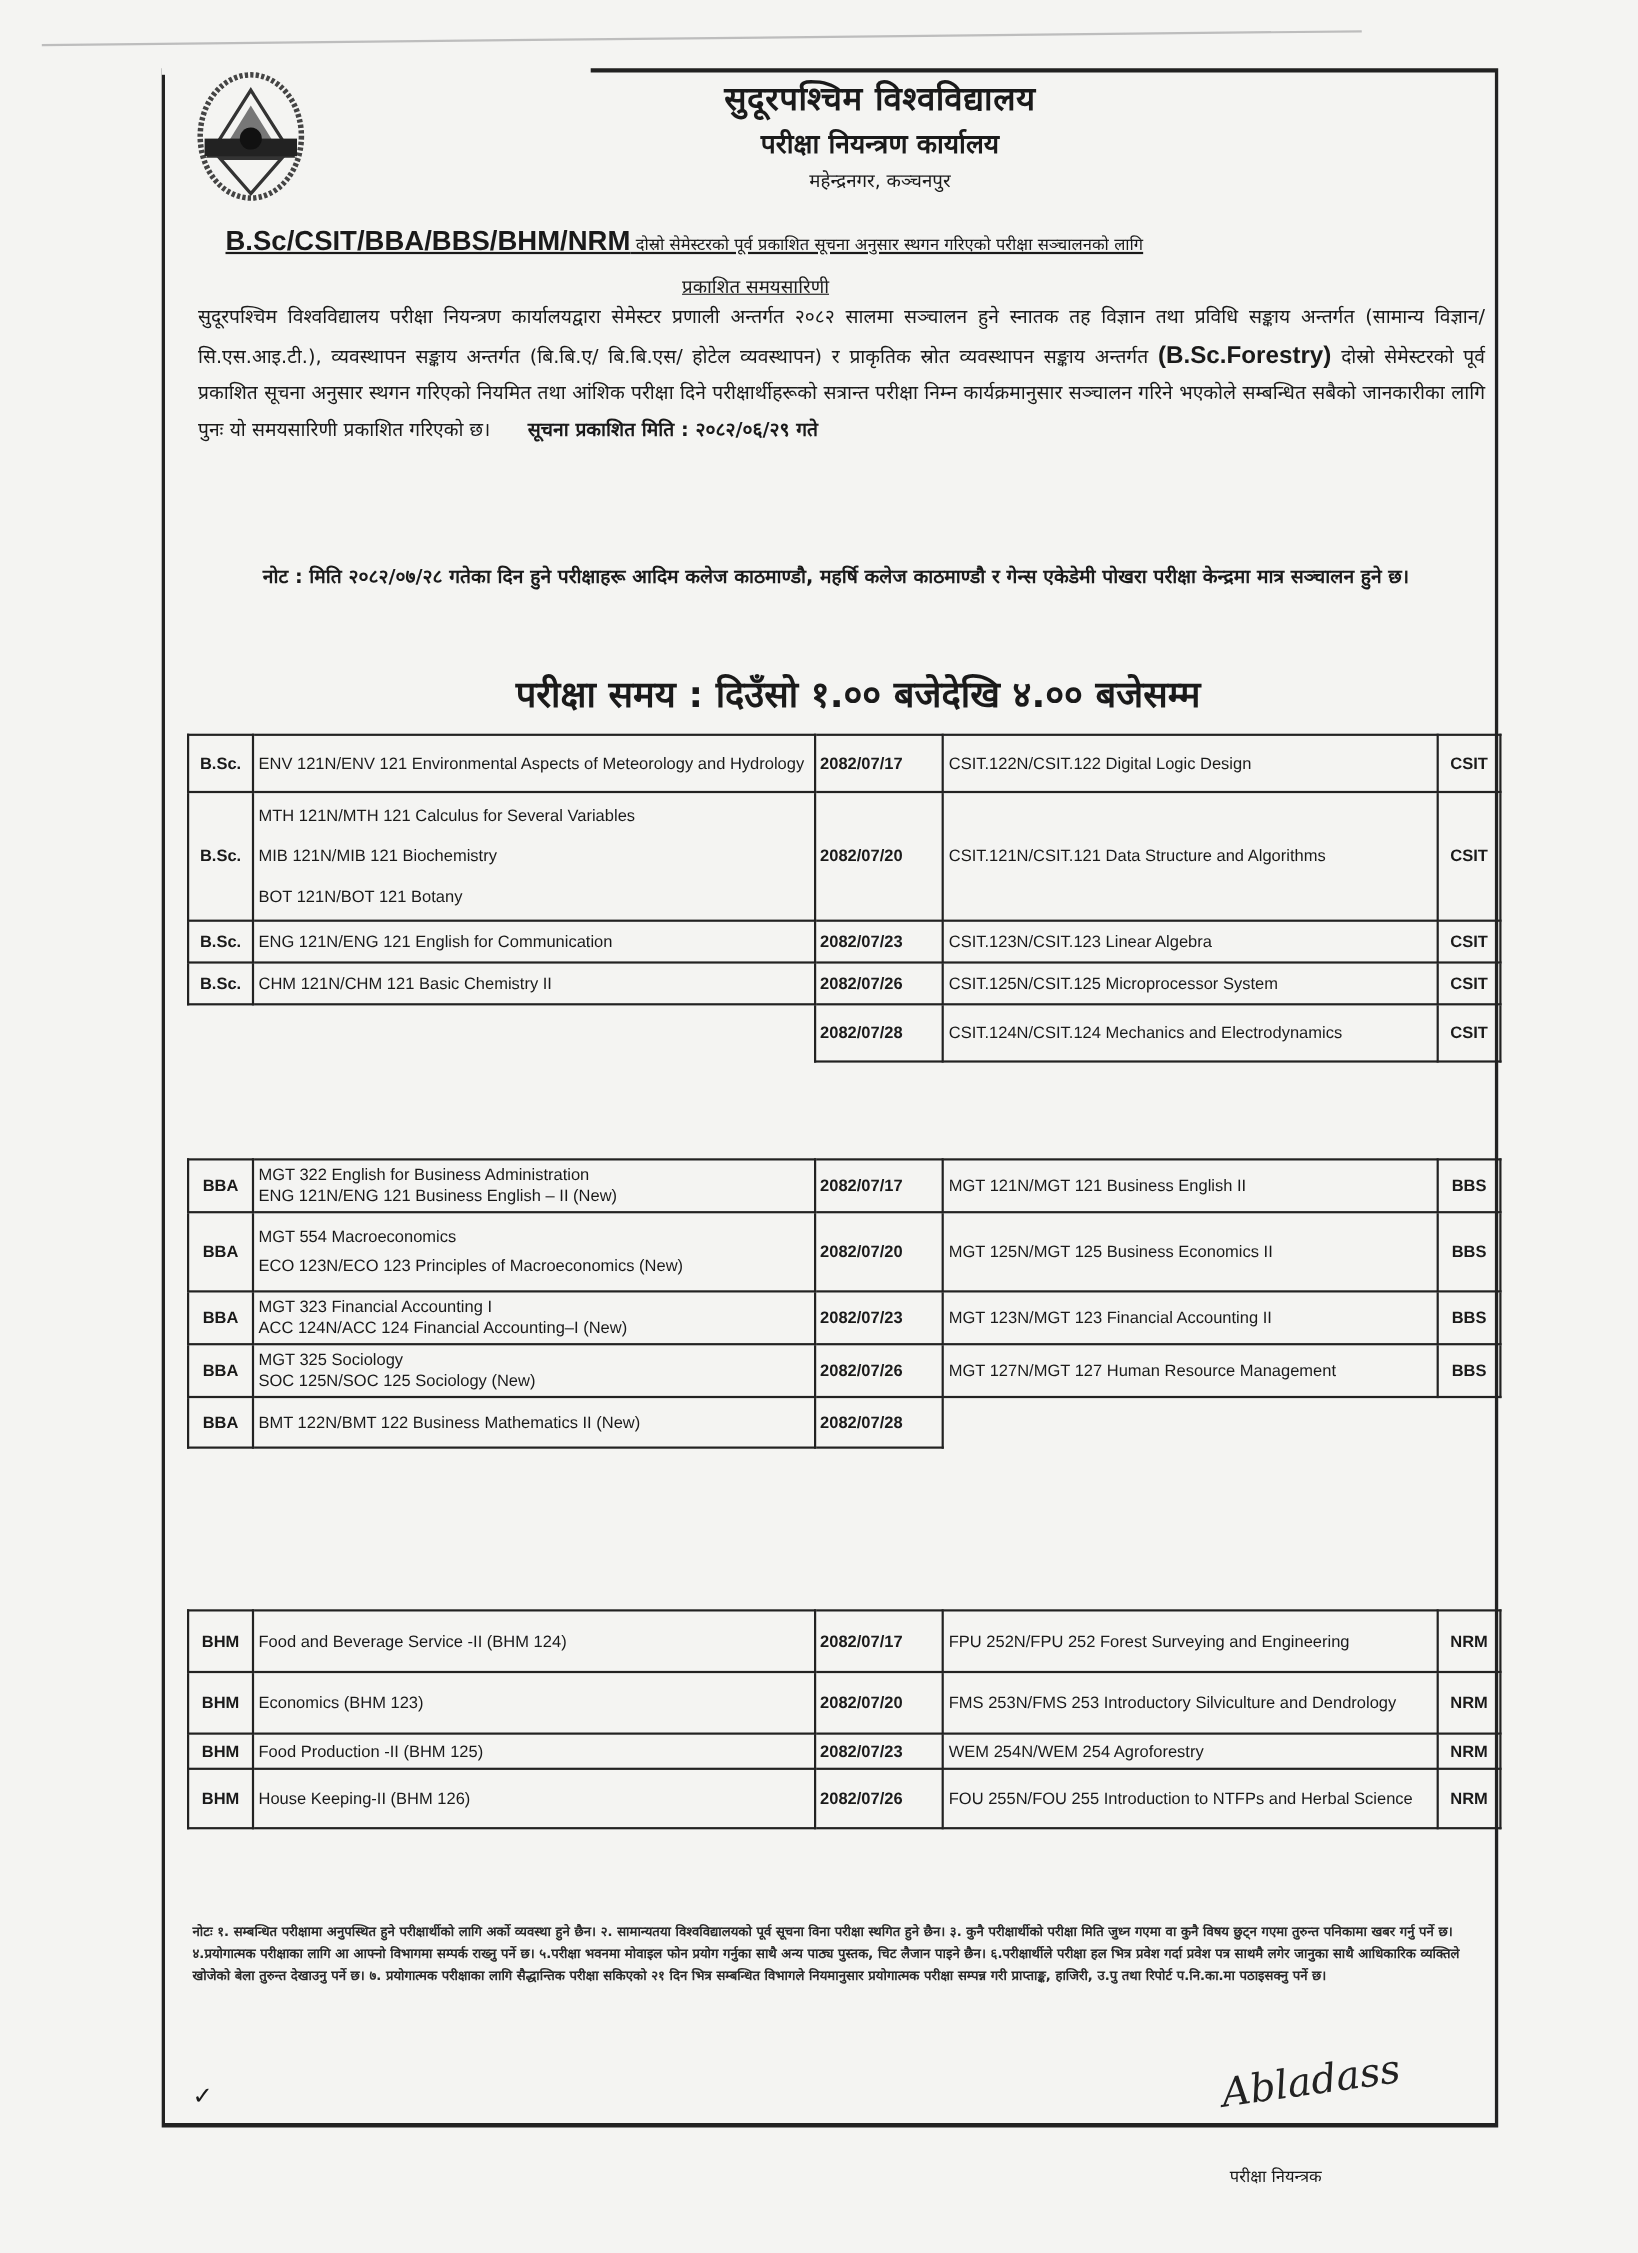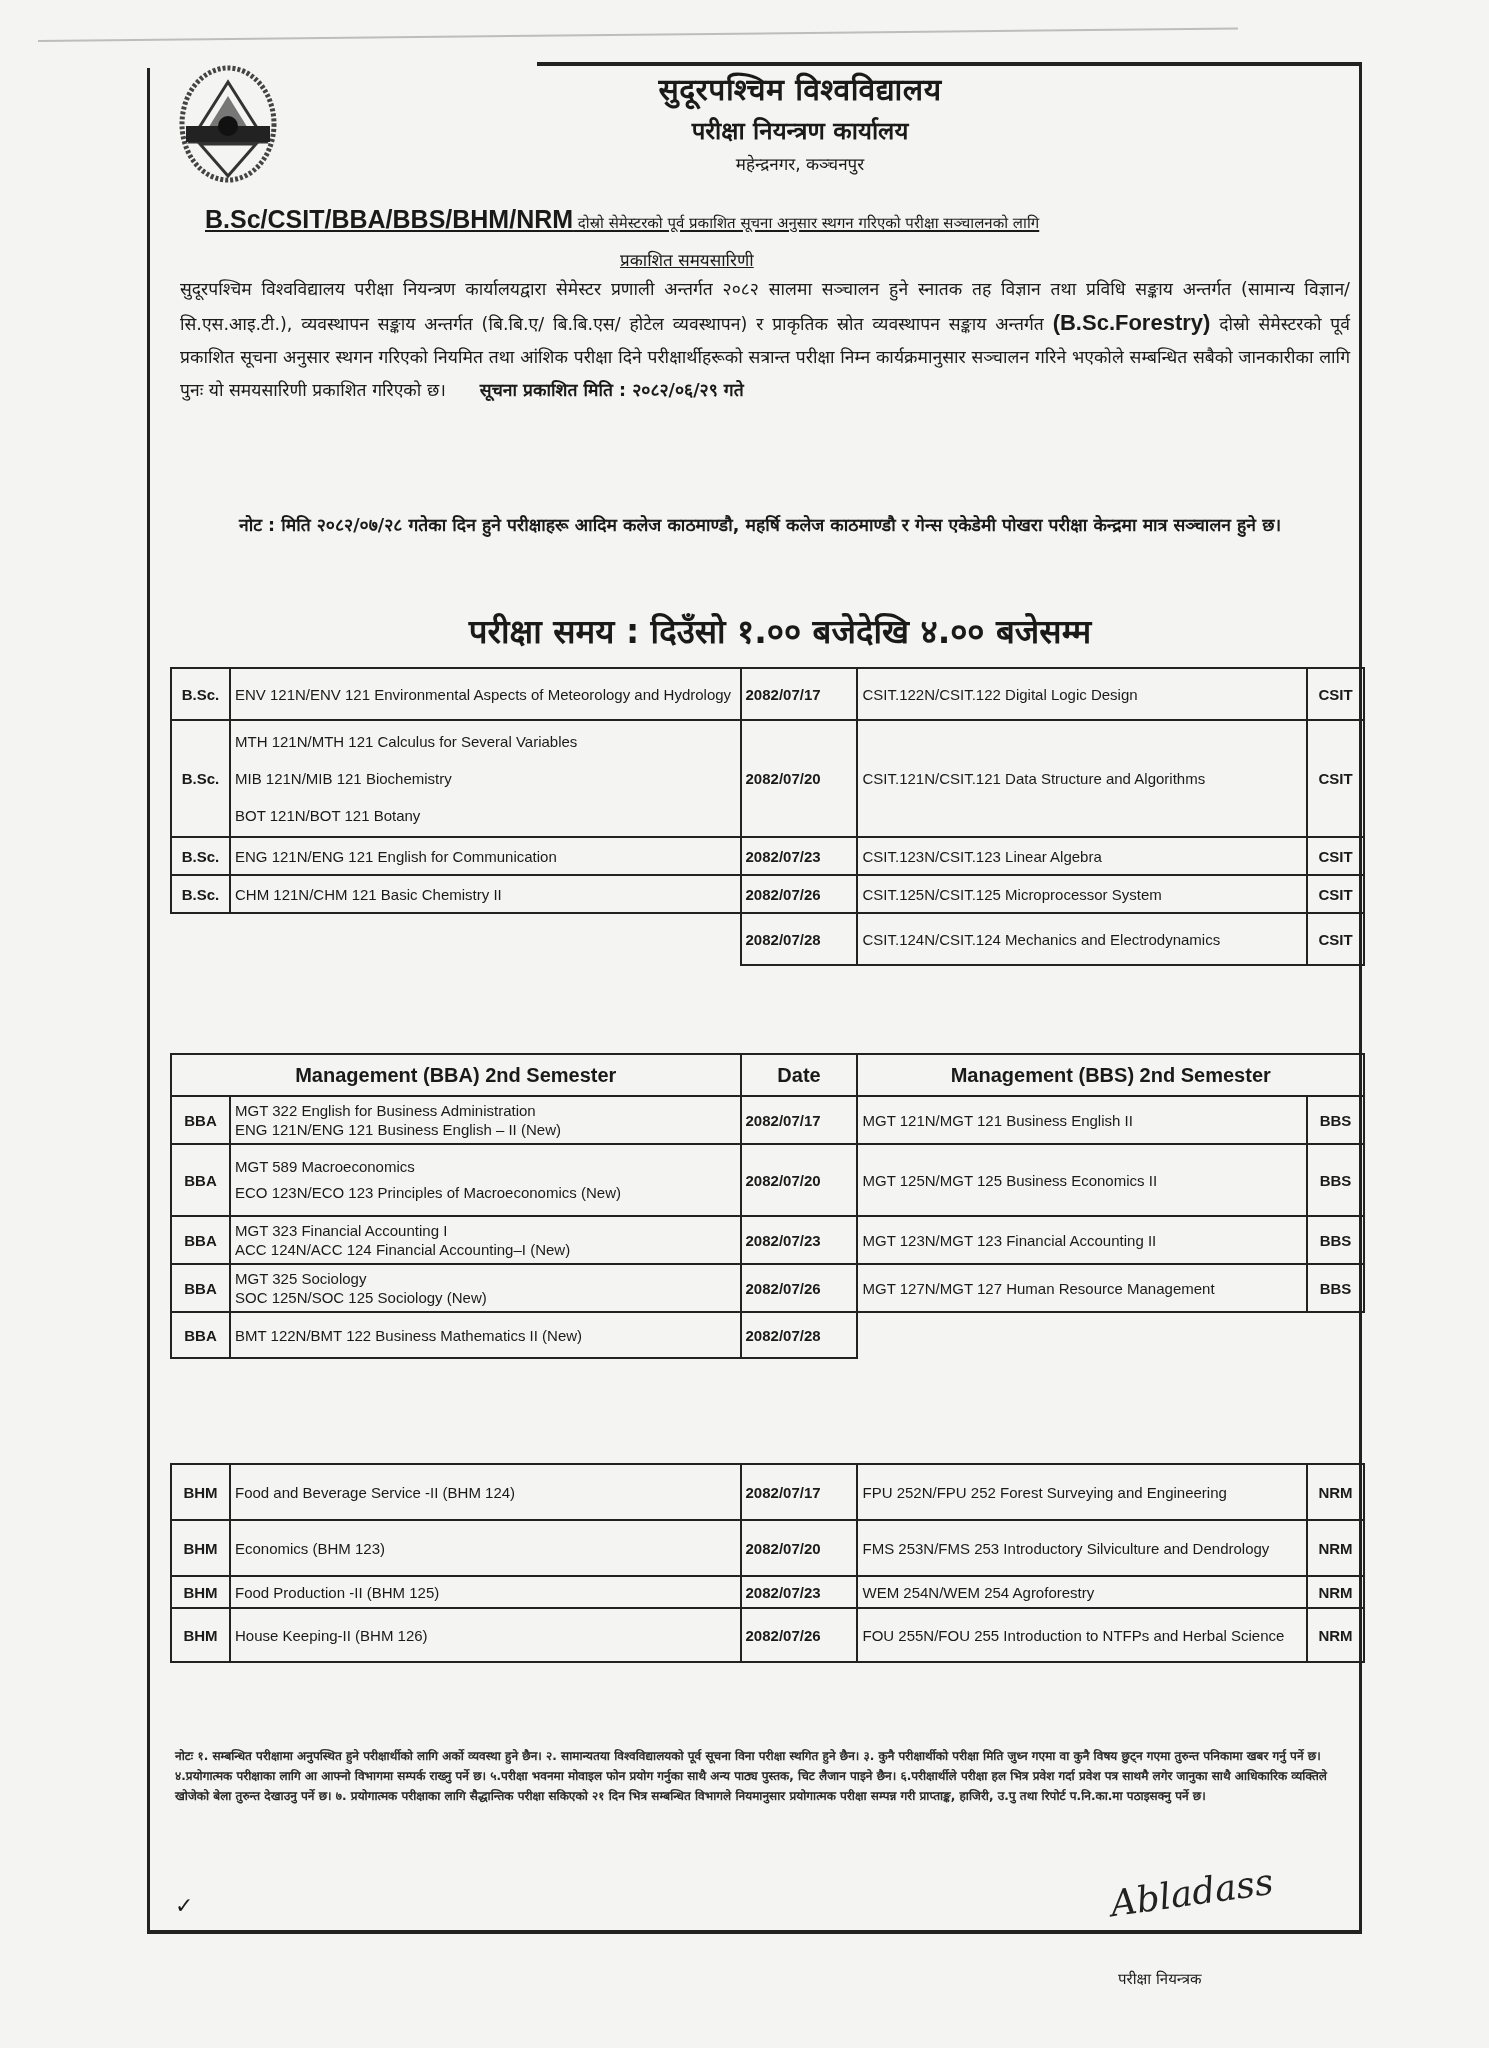--- a/index.html
+++ b/index.html
@@ -145,39 +145,34 @@
 
 <table class="sched" style="left:170px; top:1053px; width:1195px;">
   <colgroup>
       <col style="width:58px">
       <col style="width:502px">
       <col style="width:115px">
       <col style="width:442px">
       <col style="width:56px">
     </colgroup>
   <tbody>
-      <tr>
-    <th colspan="2">Management  (BBA)  2nd Semester</th>
-    <th>Date</th>
-    <th colspan="2">Management  (BBS) 2nd Semester</th>
-  </tr>
   <tr style="height:48px">
     <td class="tag">BBA</td>
     <td class="subj">
           <div>MGT 322 English for Business Administration</div>
           <div>ENG 121N/ENG 121 Business English – II (New)</div>
         </td>
     <td class="date">2082/07/17</td>
     <td class="subj">MGT 121N/MGT 121 Business English II</td>
     <td class="tag">BBS</td>
   </tr>
   <tr style="height:72px">
     <td class="tag">BBA</td>
     <td class="subj" style="line-height:26px">
-          <div>MGT 589 Macroeconomics</div>
+          <div>MGT 554 Macroeconomics</div>
           <div>ECO 123N/ECO 123 Principles of Macroeconomics (New)</div>
         </td>
     <td class="date">2082/07/20</td>
     <td class="subj">MGT 125N/MGT 125 Business Economics II</td>
     <td class="tag">BBS</td>
   </tr>
   <tr style="height:48px">
     <td class="tag">BBA</td>
     <td class="subj">
           <div>MGT 323 Financial Accounting I</div>

